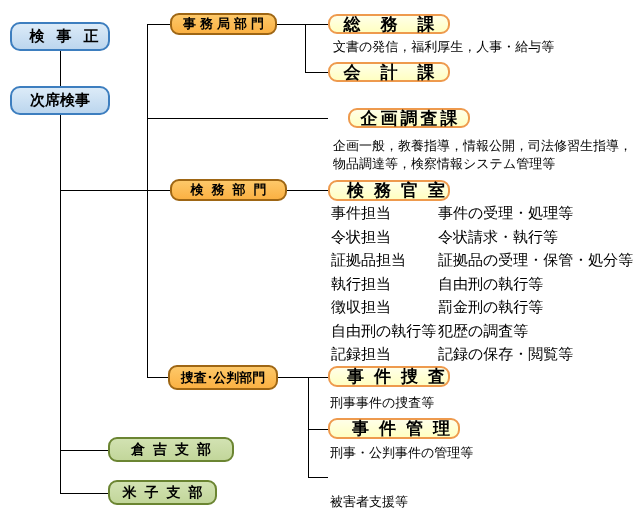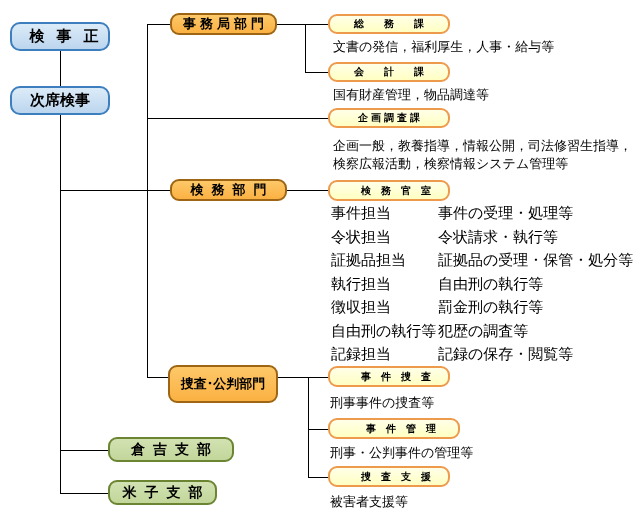--- a/index.html
+++ b/index.html
@@ -15,21 +15,21 @@
   .blue{
     background:linear-gradient(#dcebf8,#bcd6ee);
     border:2px solid #3d7ebf;border-radius:10px;font-size:15px;
   }
   .orange{
     background:linear-gradient(#fdc869,#fbb143);
     border:2px solid #9e6614;border-radius:9px;font-size:13px;
   }
   .yellow{
     background:linear-gradient(#ffffe8,#ffffc2);
-    border:2px solid #ee9a4d;border-radius:9px;font-size:10px;
+    border:2px solid #ee9a4d;border-radius:9px;font-size:17px;
   }
   .green{
     background:linear-gradient(#d2e2b2,#c2d69a);
     border:2px solid #6b8532;border-radius:9px;font-size:14px;
   }
   .ls0{letter-spacing:0;}
   .ls3{letter-spacing:3px;padding-left:3px;}
   .ls4{letter-spacing:4px;padding-left:4px;font-family:Liberation Serif, serif;}
   .ls8{letter-spacing:8px;padding-left:8px;}
   .ls10{letter-spacing:10px;padding-left:24px;}
@@ -62,38 +62,36 @@
   <div class="line" style="left:308px;top:429px;width:20px;height:1px;"></div>
   <div class="line" style="left:308px;top:477px;width:20px;height:1px;"></div>
   <div class="line" style="left:60px;top:450px;width:48px;height:1px;"></div>
   <div class="line" style="left:60px;top:493px;width:48px;height:1px;"></div>
 
   <div class="box blue ls12" style="left:10px;top:22px;width:100px;height:29px;">検事正</div>
   <div class="box blue ls0" style="left:10px;top:86px;width:100px;height:29px;">次席検事</div>
 
   <div class="box orange ls4" style="left:170px;top:13px;width:107px;height:22px;">事務局部門</div>
   <div class="box orange ls8" style="left:170px;top:179px;width:117px;height:22px;">検務部門</div>
-  <div class="box orange ls0" style="left:168px;top:365px;width:110px;height:38px;">捜査･公判部門</div>
+  <div class="box orange ls0" style="left:168px;top:365px;width:110px;height:25px;">捜査･公判部門</div>
 
   <div class="box yellow ls20" style="left:328px;top:14px;width:122px;height:20px;">総務課</div>
   <div class="box yellow ls20" style="left:328px;top:62px;width:122px;height:20px;">会計課</div>
-  <div class="box yellow ls3" style="left:328px;top:108px;width:122px;height:20px;">企画調査課</div>
+  <div class="box yellow ls3" style="left:348px;top:108px;width:122px;height:20px;">企画調査課</div>
   <div class="box yellow ls10" style="left:328px;top:180px;width:122px;height:21px;">検務官室</div>
   <div class="box yellow ls10" style="left:328px;top:366px;width:122px;height:21px;">事件捜査</div>
   <div class="box yellow ls10" style="left:328px;top:418px;width:132px;height:21px;">事件管理</div>
-  <div class="box yellow ls10" style="left:328px;top:466px;width:122px;height:21px;">捜査支援</div>
 
   <div class="box green ls8" style="left:108px;top:437px;width:126px;height:25px;">倉吉支部</div>
   <div class="box green ls8" style="left:108px;top:480px;width:109px;height:25px;">米子支部</div>
 
   <div class="desc" style="left:333px;top:38px;">文書の発信，福利厚生，人事・給与等</div>
-  <div class="desc" style="left:333px;top:86px;">国有財産管理，物品調達等</div>
   <div class="desc" style="left:333px;top:137px;">
     <div>企画一般，教養指導，情報公開，司法修習生指導，</div>
-    <div>検察広報活動，検察情報システム管理等</div>
+    <div>物品調達等，検察情報システム管理等</div>
   </div>
   <div class="desc" style="left:330px;top:394px;">刑事事件の捜査等</div>
   <div class="desc" style="left:330px;top:444px;">刑事・公判事件の管理等</div>
   <div class="desc" style="left:330px;top:493px;">被害者支援等</div>
 
   <div class="roles">
     <div class="role-row">
       <span class="role-name">事件担当</span>
       <span class="role-duty">事件の受理・処理等</span>
     </div>

